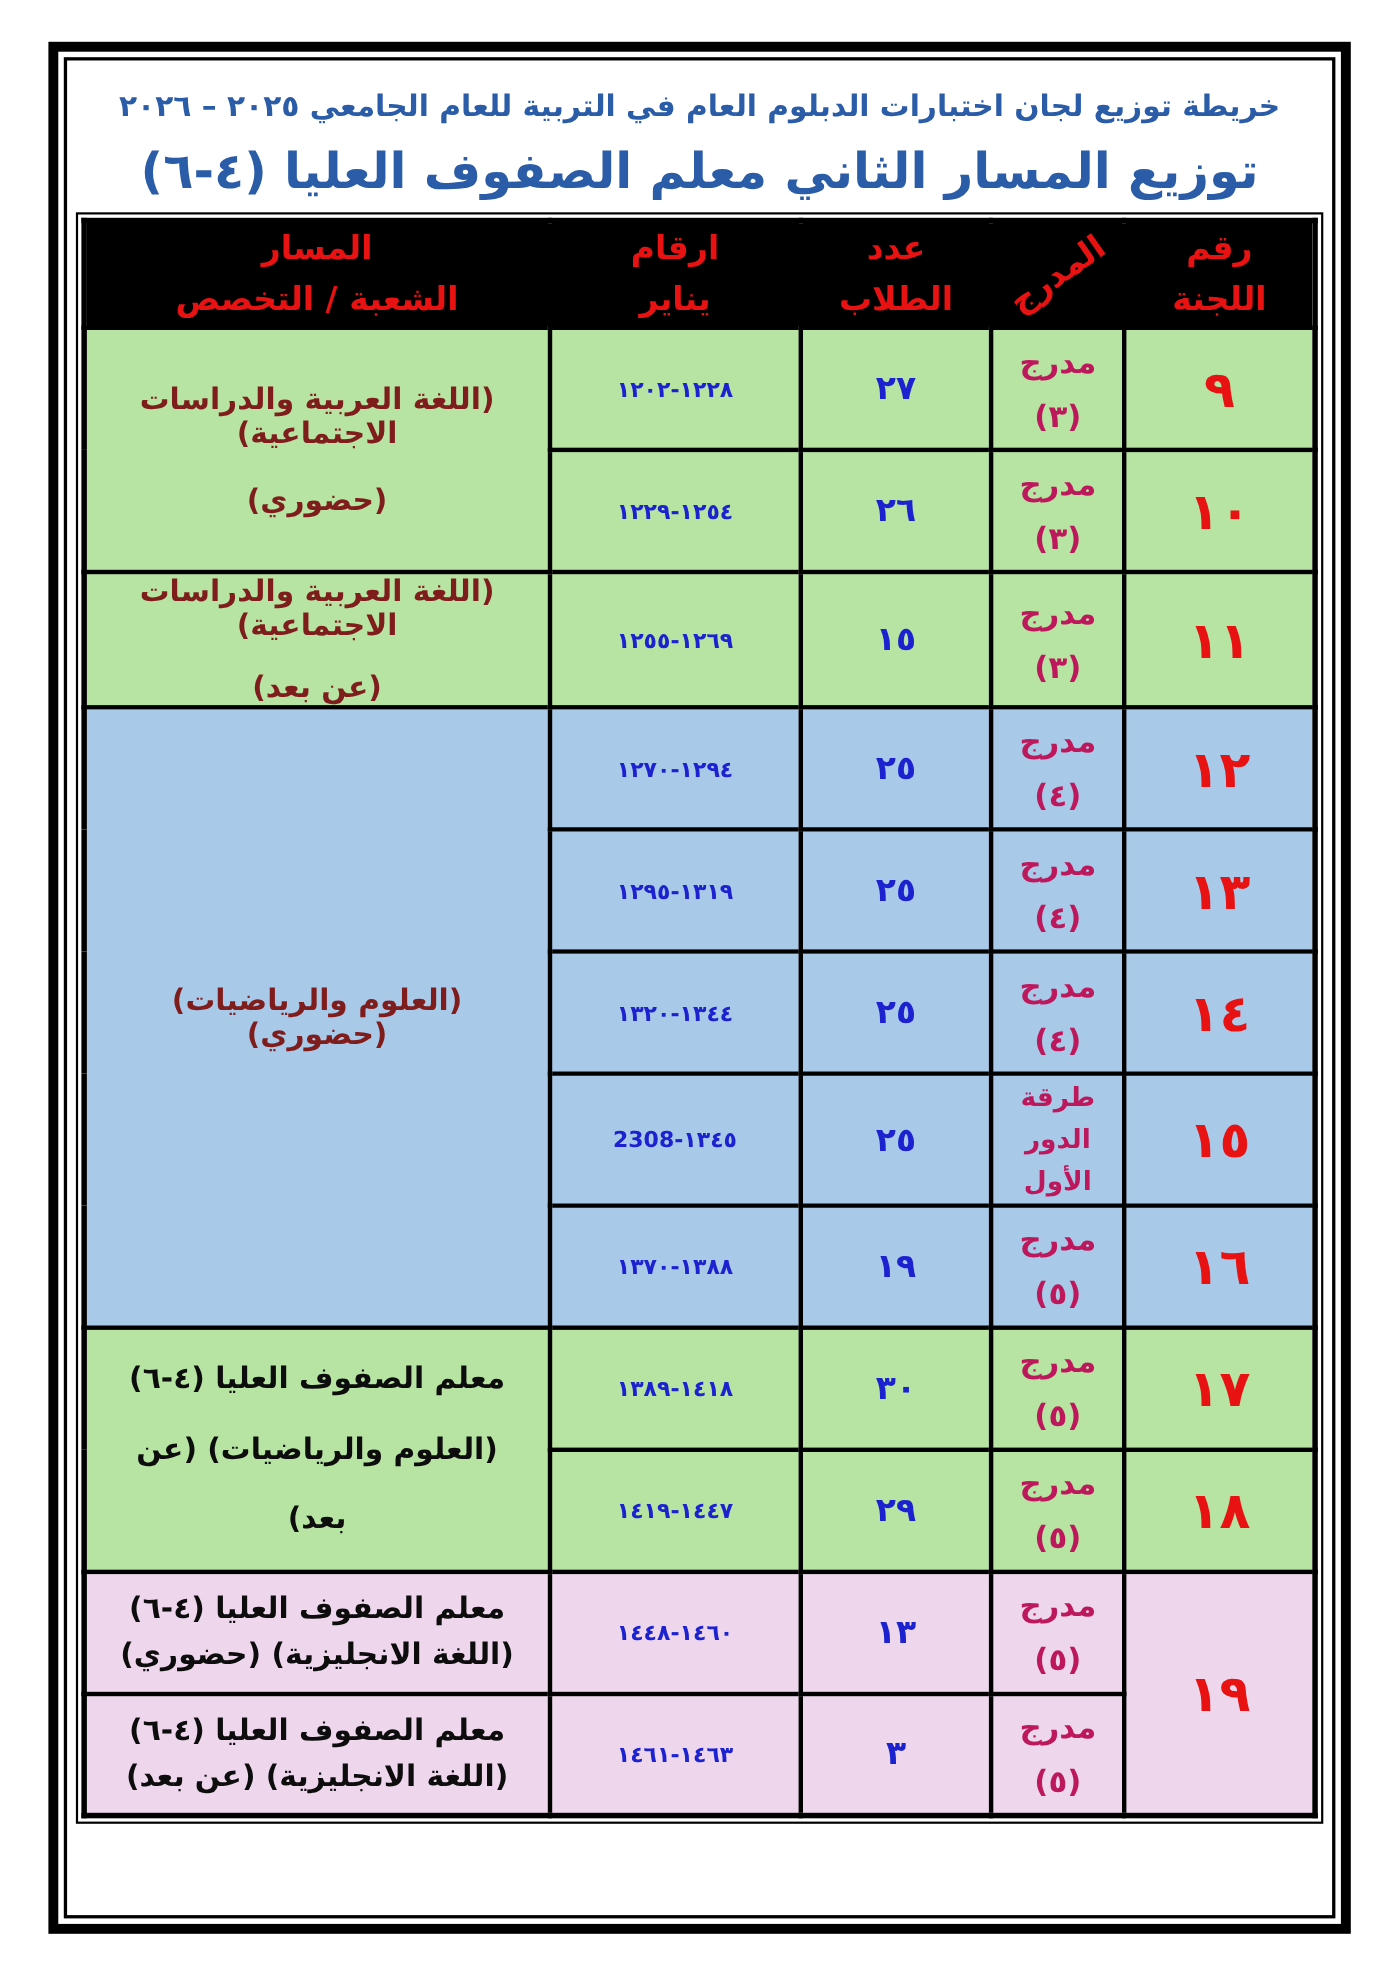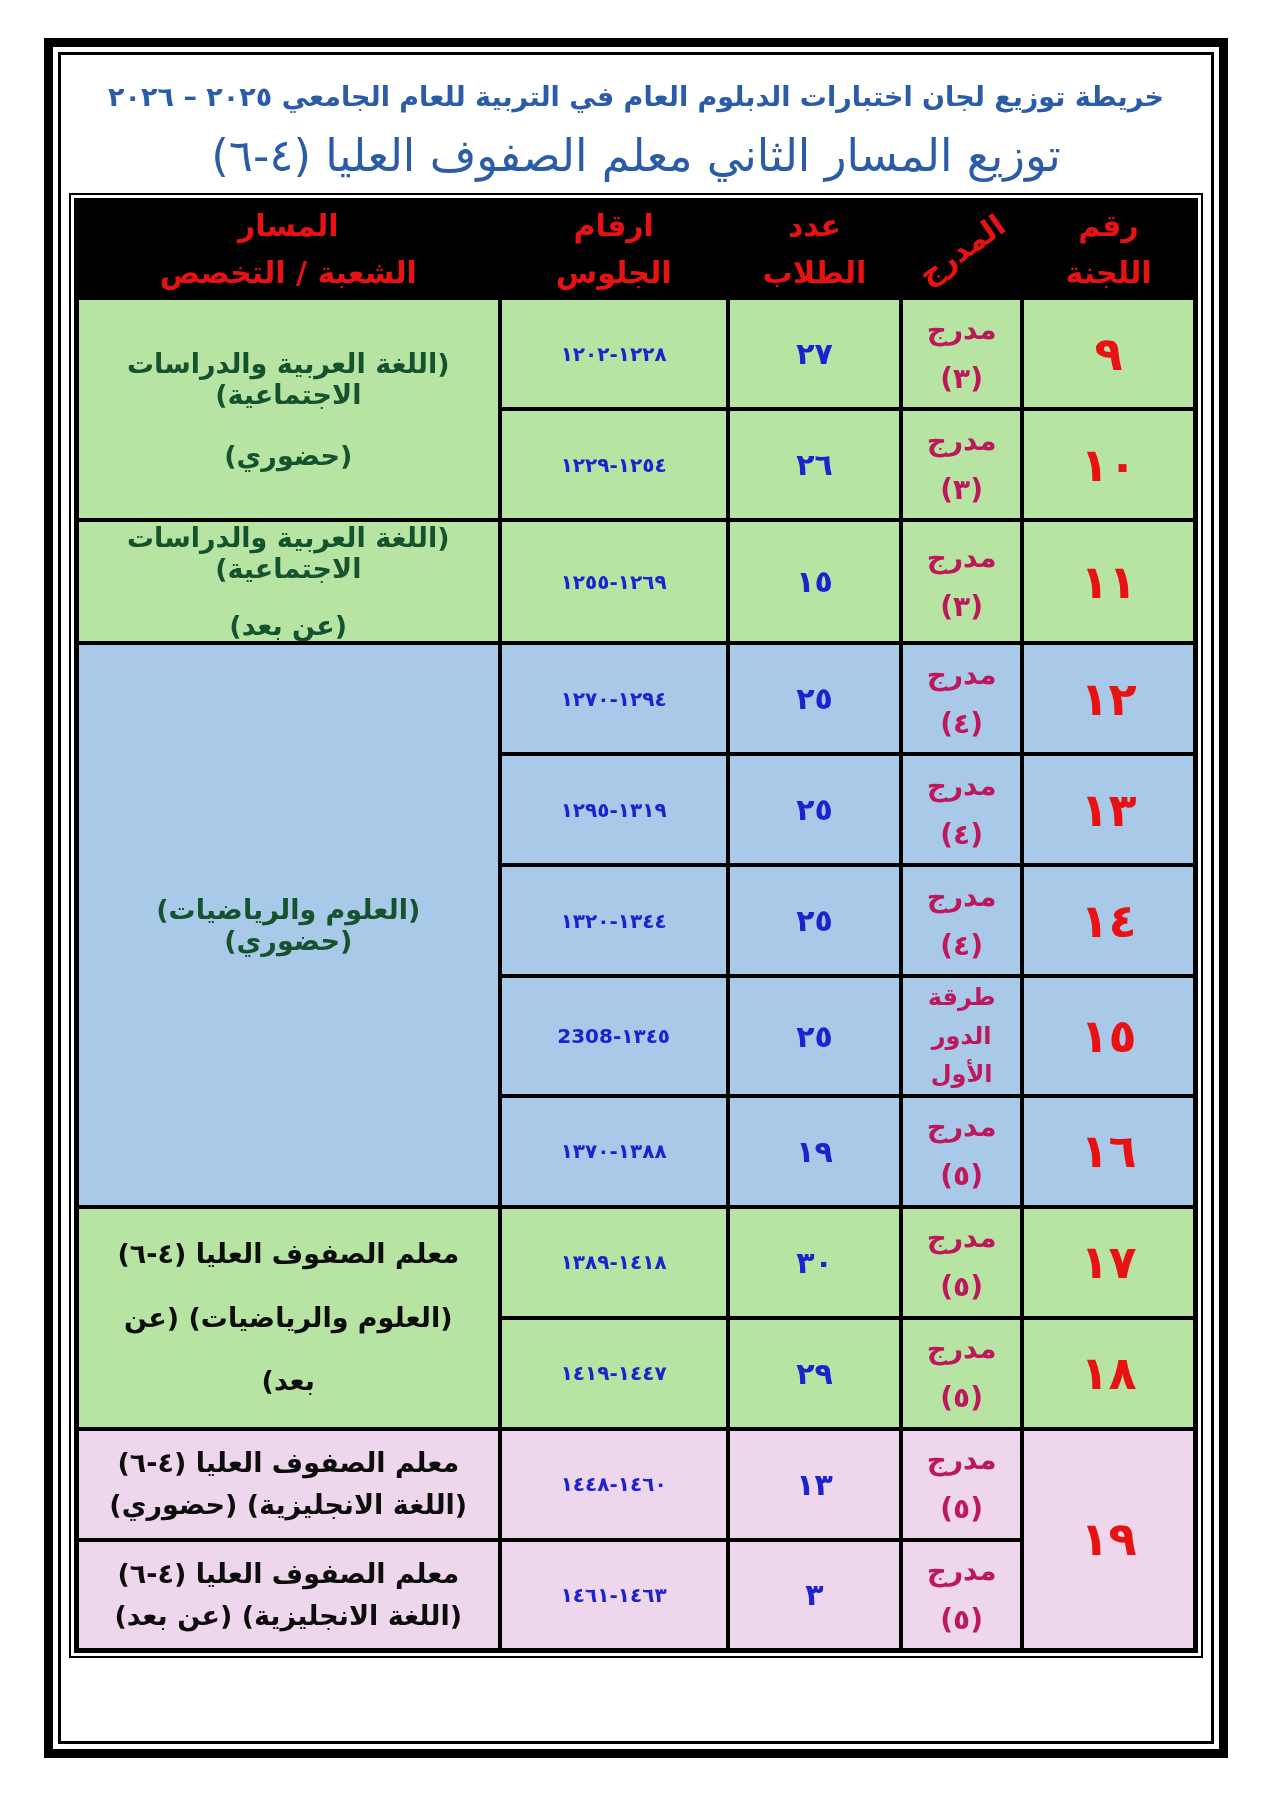--- a/index.html
+++ b/index.html
@@ -14,21 +14,21 @@
   }
   .page-border-inner{
     width:100%; height:100%; border:3px solid #000; padding-top:24px;
   }
   .title1, .title2{
     text-align:center; color:#2a5ca8; font-weight:bold; font-size:27px;
     line-height:1.35;
   }
   .title2{ margin-top:8px; }
   .title3{
-    text-align:center; color:#2a5ca8; font-weight:normal; font-size:45px;
+    text-align:center; color:#2a5ca8; font-weight:bold; font-size:45px;
     margin-top:14px; line-height:1.2;
   }
   .table-wrap{
     width:1134px; margin:10px auto 0 auto; border:2px solid #000; padding:3px;
     background:#ffffff;
   }
   table{
     border-collapse:collapse; width:100%; table-layout:fixed;
     border:5px solid #000; direction:rtl;
   }
@@ -38,21 +38,21 @@
   }
   tr.hdr-row{ height:96px; }
   tr.body-row{ height:111px; }
   th{ background:#000000; color:#e81212; font-size:30px; line-height:1.55; }
   th .rot{ display:inline-block; transform:rotate(-35deg); }
   td.committee{ color:#e81212; font-size:46px; }
   td.hall{ color:#be185d; font-size:28px; line-height:1.75; }
   td.students{ color:#1c22cf; font-size:30px; }
   td.seats{ color:#1c22cf; font-size:20px; direction:ltr; letter-spacing:1px; }
   td.track{ font-size:27px; padding:0 22px; }
-  td.track.txt-blue{ color:#14532d; }
+  td.track.txt-blue{ color:#7f1d1d; }
   td.track.txt-black{ color:#0d0d0d; }
   td.track .stack{ display:flex; flex-direction:column; justify-content:center; gap:30px; }
   .lh-wide{ line-height:2.35; }
   .lh-tight{ line-height:1.55; }
   .green{ background:#b7e3a3; }
   .blue{ background:#a9c9e9; }
   .pink{ background:#eed7ed; }
 </style>
 </head>
 <body>
@@ -82,21 +82,21 @@
             </th>
             <th>
               <span class="rot">المدرج</span>
             </th>
             <th>
               <div>عدد</div>
               <div>الطلاب</div>
             </th>
             <th>
               <div>ارقام</div>
-              <div>الجلوس</div>
+              <div>يناير</div>
             </th>
             <th>
               <div>المسار</div>
               <div>الشعبة / التخصص</div>
             </th>
           </tr>
 
           <tr class="body-row">
             <td class="committee green">٩</td>
             <td class="hall green">

